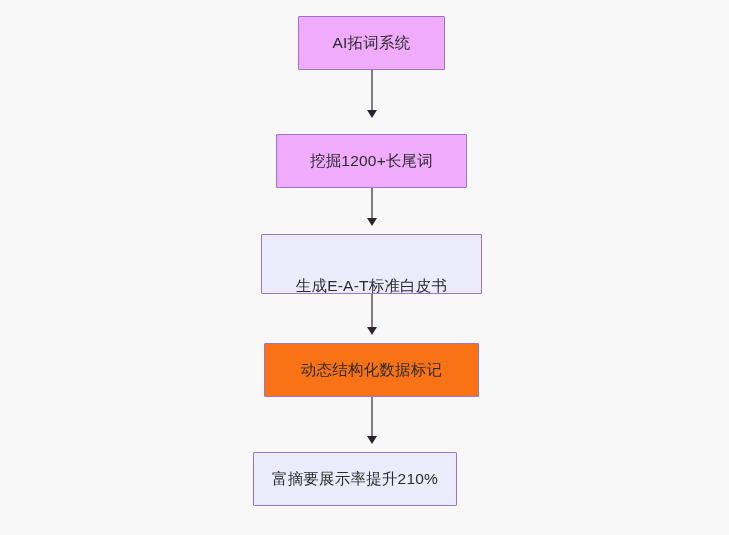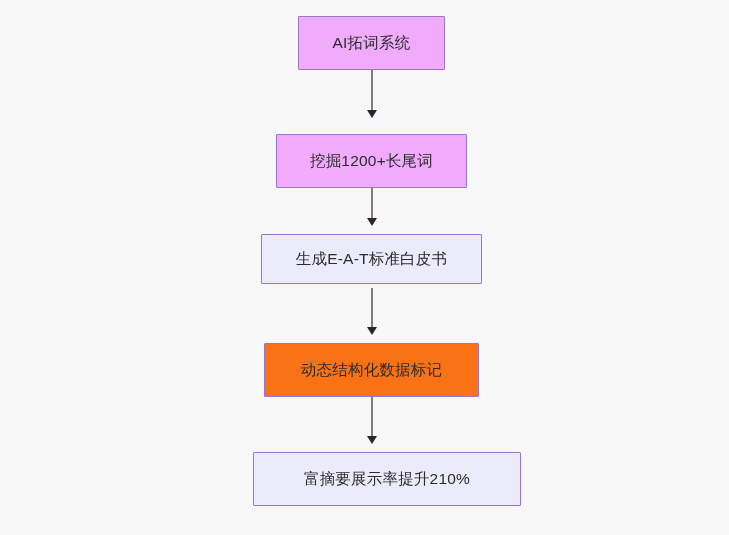--- a/index.html
+++ b/index.html
@@ -78,23 +78,23 @@
     <div class="edge-line" style="height: 41px; background: rgb(126, 126, 126);"></div>
     <div class="edge-head" style="top: 39px; border-top-color: rgb(43, 36, 48);"></div>
   </div>
 
   <div class="node" style="left: 298px; top: 16px; width: 147px; height: 54px; background: #f0abfc; border-color: rgb(154, 117, 212); color: rgb(43, 43, 43);">
     <span class="node-label">AI拓词系统</span>
   </div>
   <div class="node" style="left: 276px; top: 126px; width: 191px; height: 54px; background: #f0abfc; border-color: rgb(154, 117, 212); color: rgb(43, 43, 43); margin-top: 8px;">
     <span class="node-label">挖掘1200+长尾词</span>
   </div>
-  <div class="node" style="left: 261px; top: 234px; width: 221px; height: 50px; background: rgb(236, 235, 252); border-color: rgb(154, 117, 212); color: rgb(43, 43, 43);">
+  <div class="node" style="left: 261px; top: 234px; width: 221px; height: 60px; background: rgb(236, 235, 252); border-color: rgb(154, 117, 212); color: rgb(43, 43, 43); align-items: flex-end;">
     <span class="node-label">生成E-A-T标准白皮书</span>
   </div>
   <div class="node" style="left: 264px; top: 343px; width: 215px; height: 54px; background: #f97316; border-color: rgb(154, 117, 212); color: rgb(43, 43, 43);">
     <span class="node-label">动态结构化数据标记</span>
   </div>
-  <div class="node" style="left: 253px; top: 452px; width: 268px; height: 54px; background: rgb(236, 235, 252); border-color: rgb(154, 117, 212); color: rgb(43, 43, 43);">
+  <div class="node" style="left: 253px; top: 452px; width: 204px; height: 54px; background: rgb(236, 235, 252); border-color: rgb(154, 117, 212); color: rgb(43, 43, 43);">
     <span class="node-label">富摘要展示率提升210%</span>
   </div>
 
 </div>
 
 </body></html>

